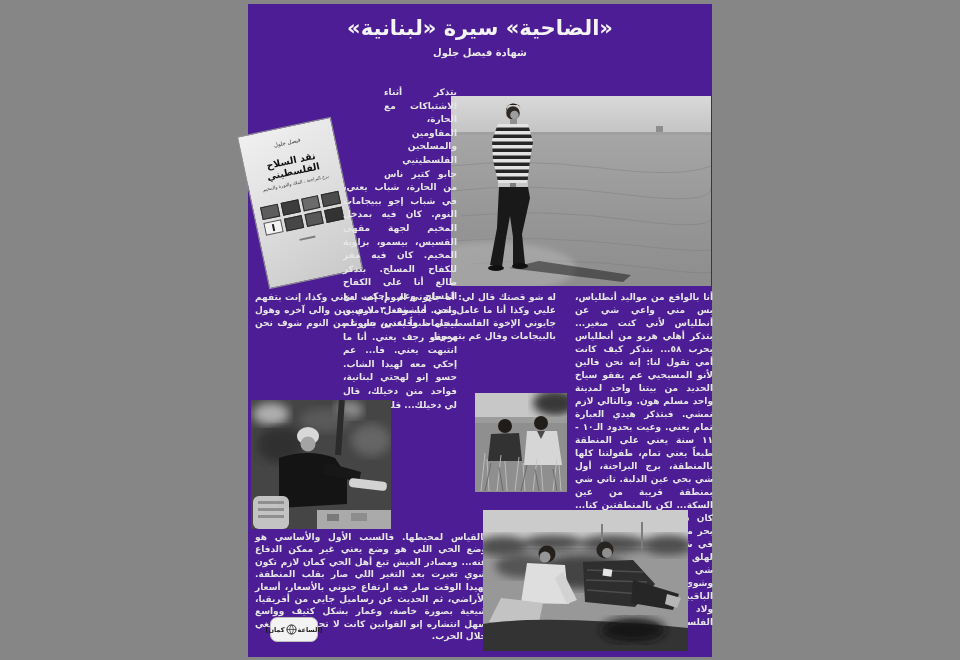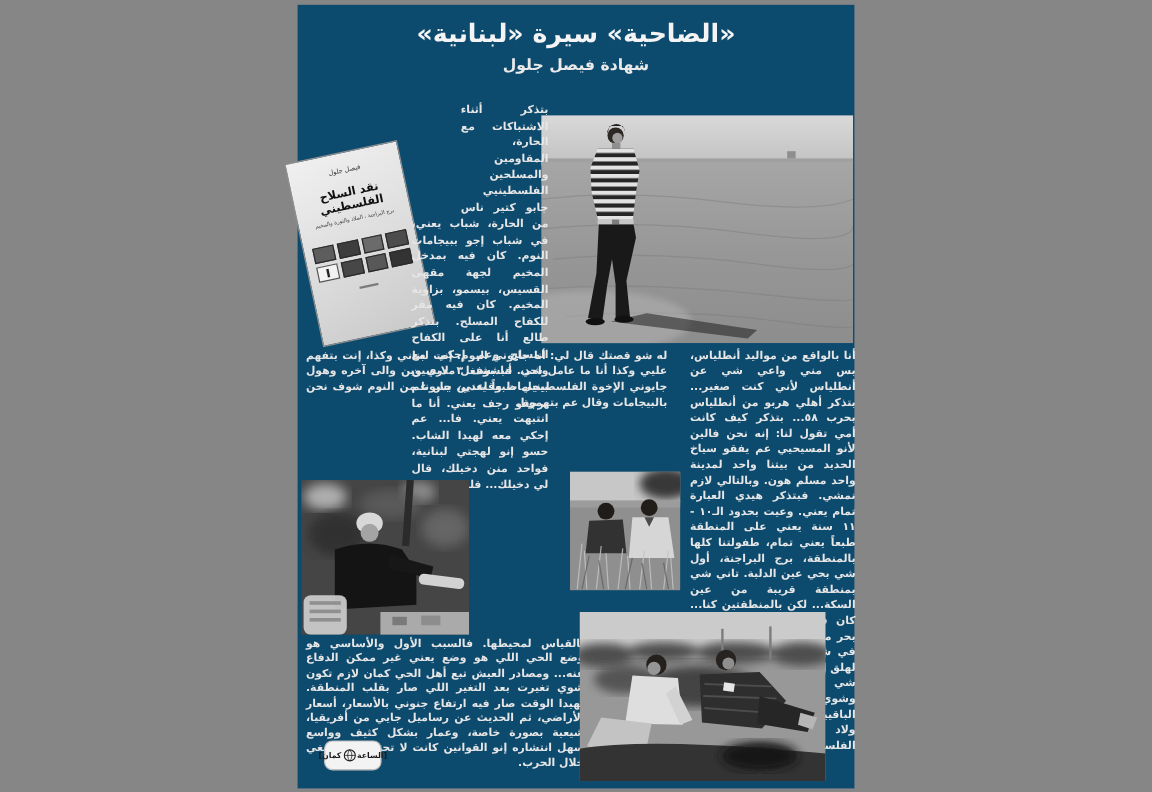--- a/index.html
+++ b/index.html
@@ -4,26 +4,26 @@
 <style>
   html,body{margin:0;padding:0;}
   body{
     width:960px;height:660px;overflow:hidden;
     background:#868686;
     font-family:"DejaVu Sans",sans-serif;
     position:relative;
   }
   .page{
     position:absolute;left:248px;top:4px;width:464px;height:653px;
-    background:#0c4a6e;color:#ececec;
+    background:#4c1d95;color:#ececec;
   }
   
   .masthead{position:absolute;left:0;top:12px;width:100%;text-align:center;direction:rtl;}
   .title{font-size:21px;font-weight:700;letter-spacing:.5px;color:#f4f4f4;}
-  .subtitle{margin-top:7px;font-size:13px;font-weight:700;color:#eaeaea;}
+  .subtitle{margin-top:7px;font-size:10px;font-weight:700;color:#eaeaea;}
   
   .tx{
     position:absolute;direction:rtl;text-align:justify;
     font-size:9px;font-weight:700;line-height:13.5px;color:#e6e6e6;
   }
   .tx p{margin:0;}
   #col1{left:95px;top:82px;width:114px;line-height:13.6px;}
   #col1 .intrude{float:left;width:41px;height:55px;margin-top:40px;}
   #paraA{left:7px;top:287px;width:301px;line-height:13px;}
   #colB{left:309px;top:287px;width:156px;line-height:13px;}

